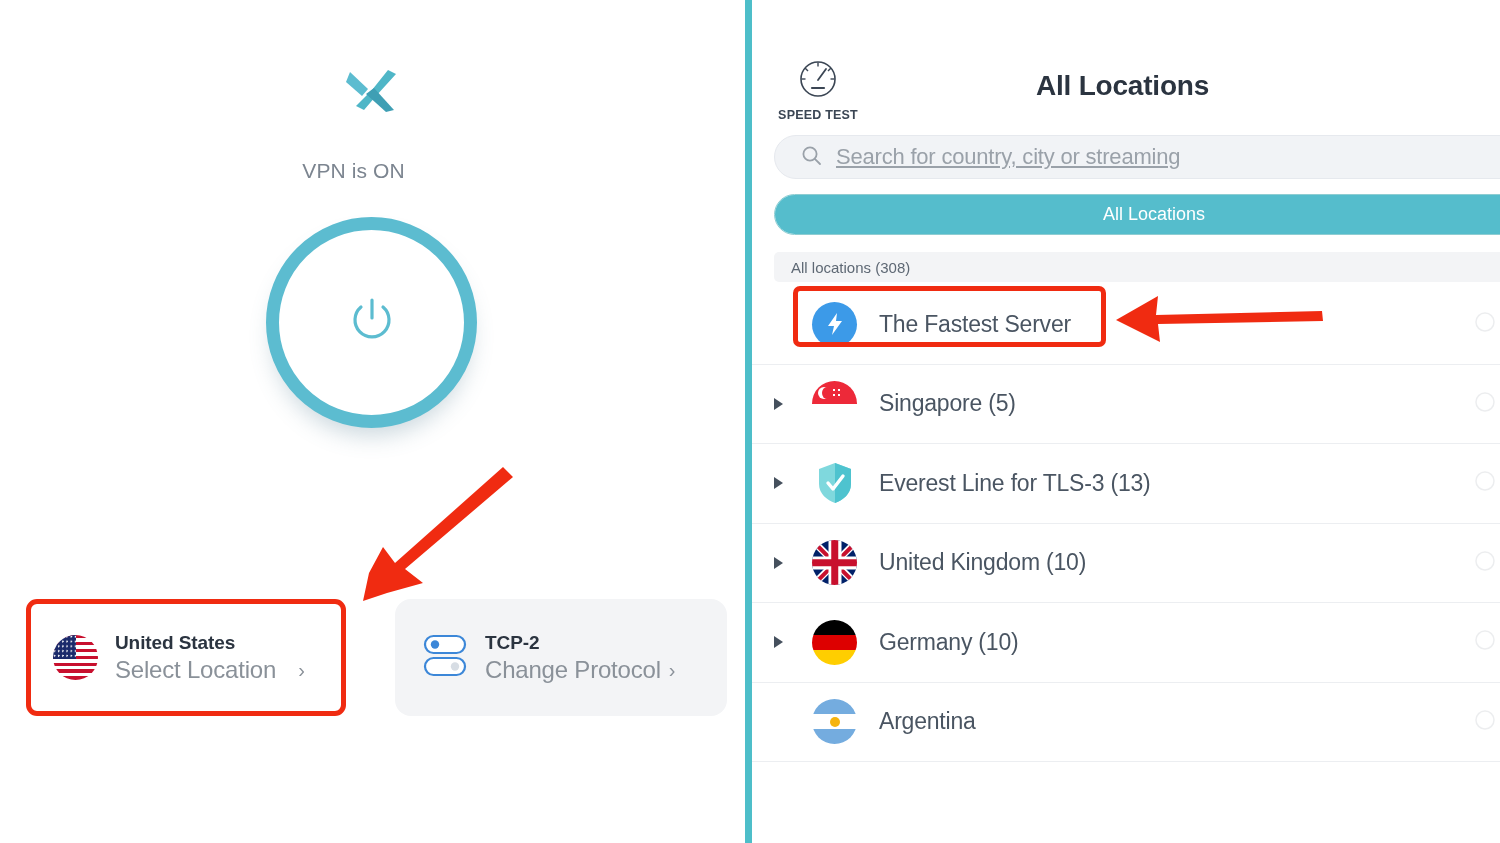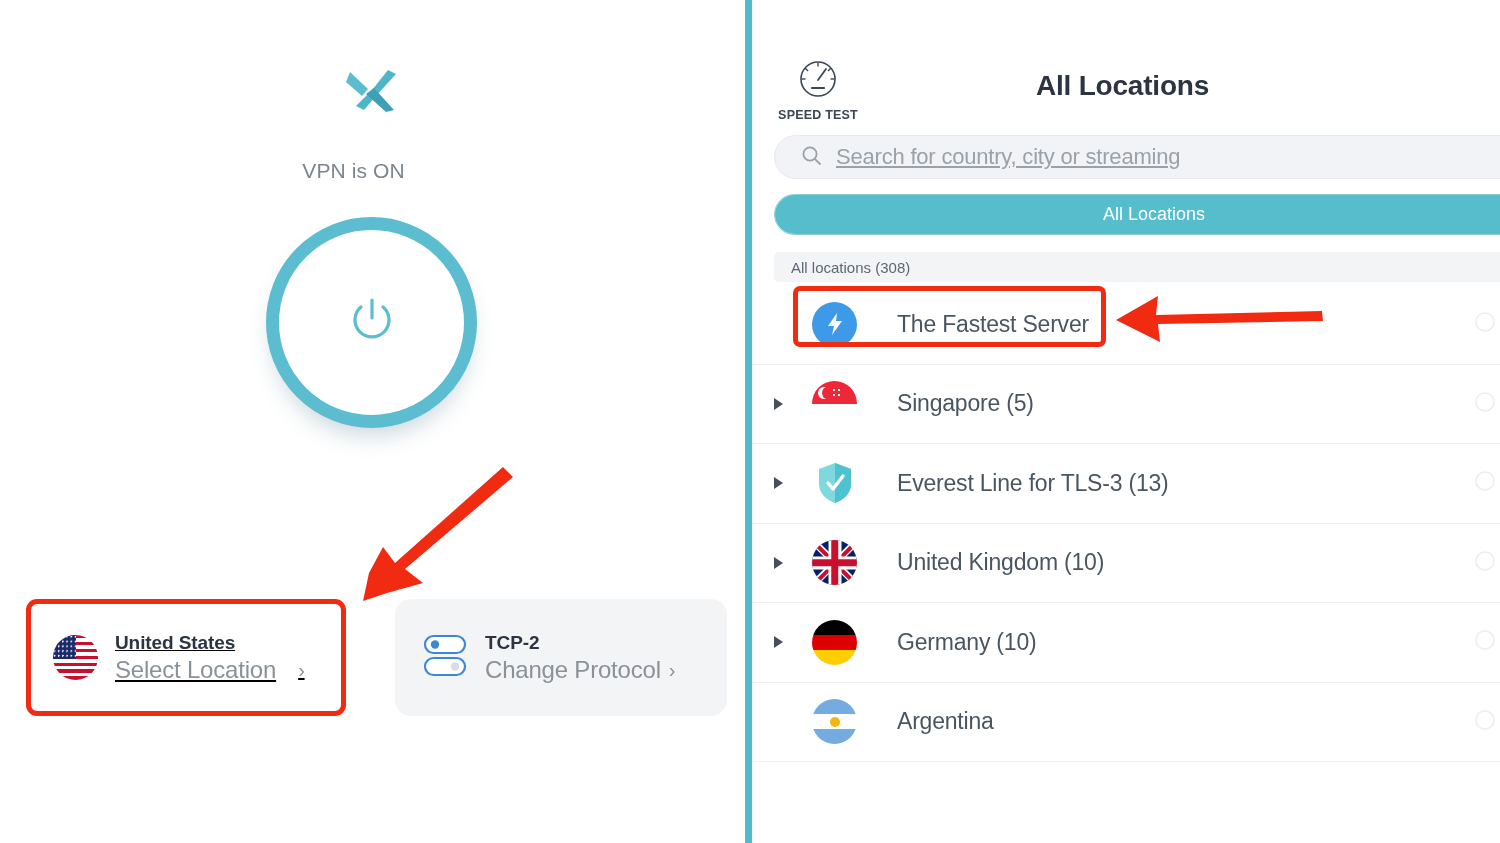--- a/index.html
+++ b/index.html
@@ -73,21 +73,20 @@
     top: 599px;
     width: 320px;
     height: 117px;
     border: 5px solid #f02b11;
     border-radius: 11px;
     background: #ffffff;
     display: flex;
     align-items: center;
     padding-left: 22px;
     cursor: pointer;
-    text-decoration: underline;
   }
   .card-inner {
     display: flex;
     align-items: center;
     gap: 17px;
   }
   .card-texts { display: flex; flex-direction: column; gap: 2px; }
   .card-title {
     font-size: 19px;
     font-weight: bold;
@@ -356,21 +355,21 @@
   }
   .row .icon-slot {
     width: 45px;
     flex: none;
     display: flex;
     align-items: center;
     justify-content: center;
     margin-left: 16px;
   }
   .row .row-label {
-    margin-left: 40px;
+    margin-left: 22px;
     font-size: 23px;
     color: #4a5562;
     letter-spacing: -0.2px;
   }
   .row .row-right {
     position: absolute;
     right: 4px;
     top: 50%;
     transform: translateY(-50%);
     opacity: 0.12;

